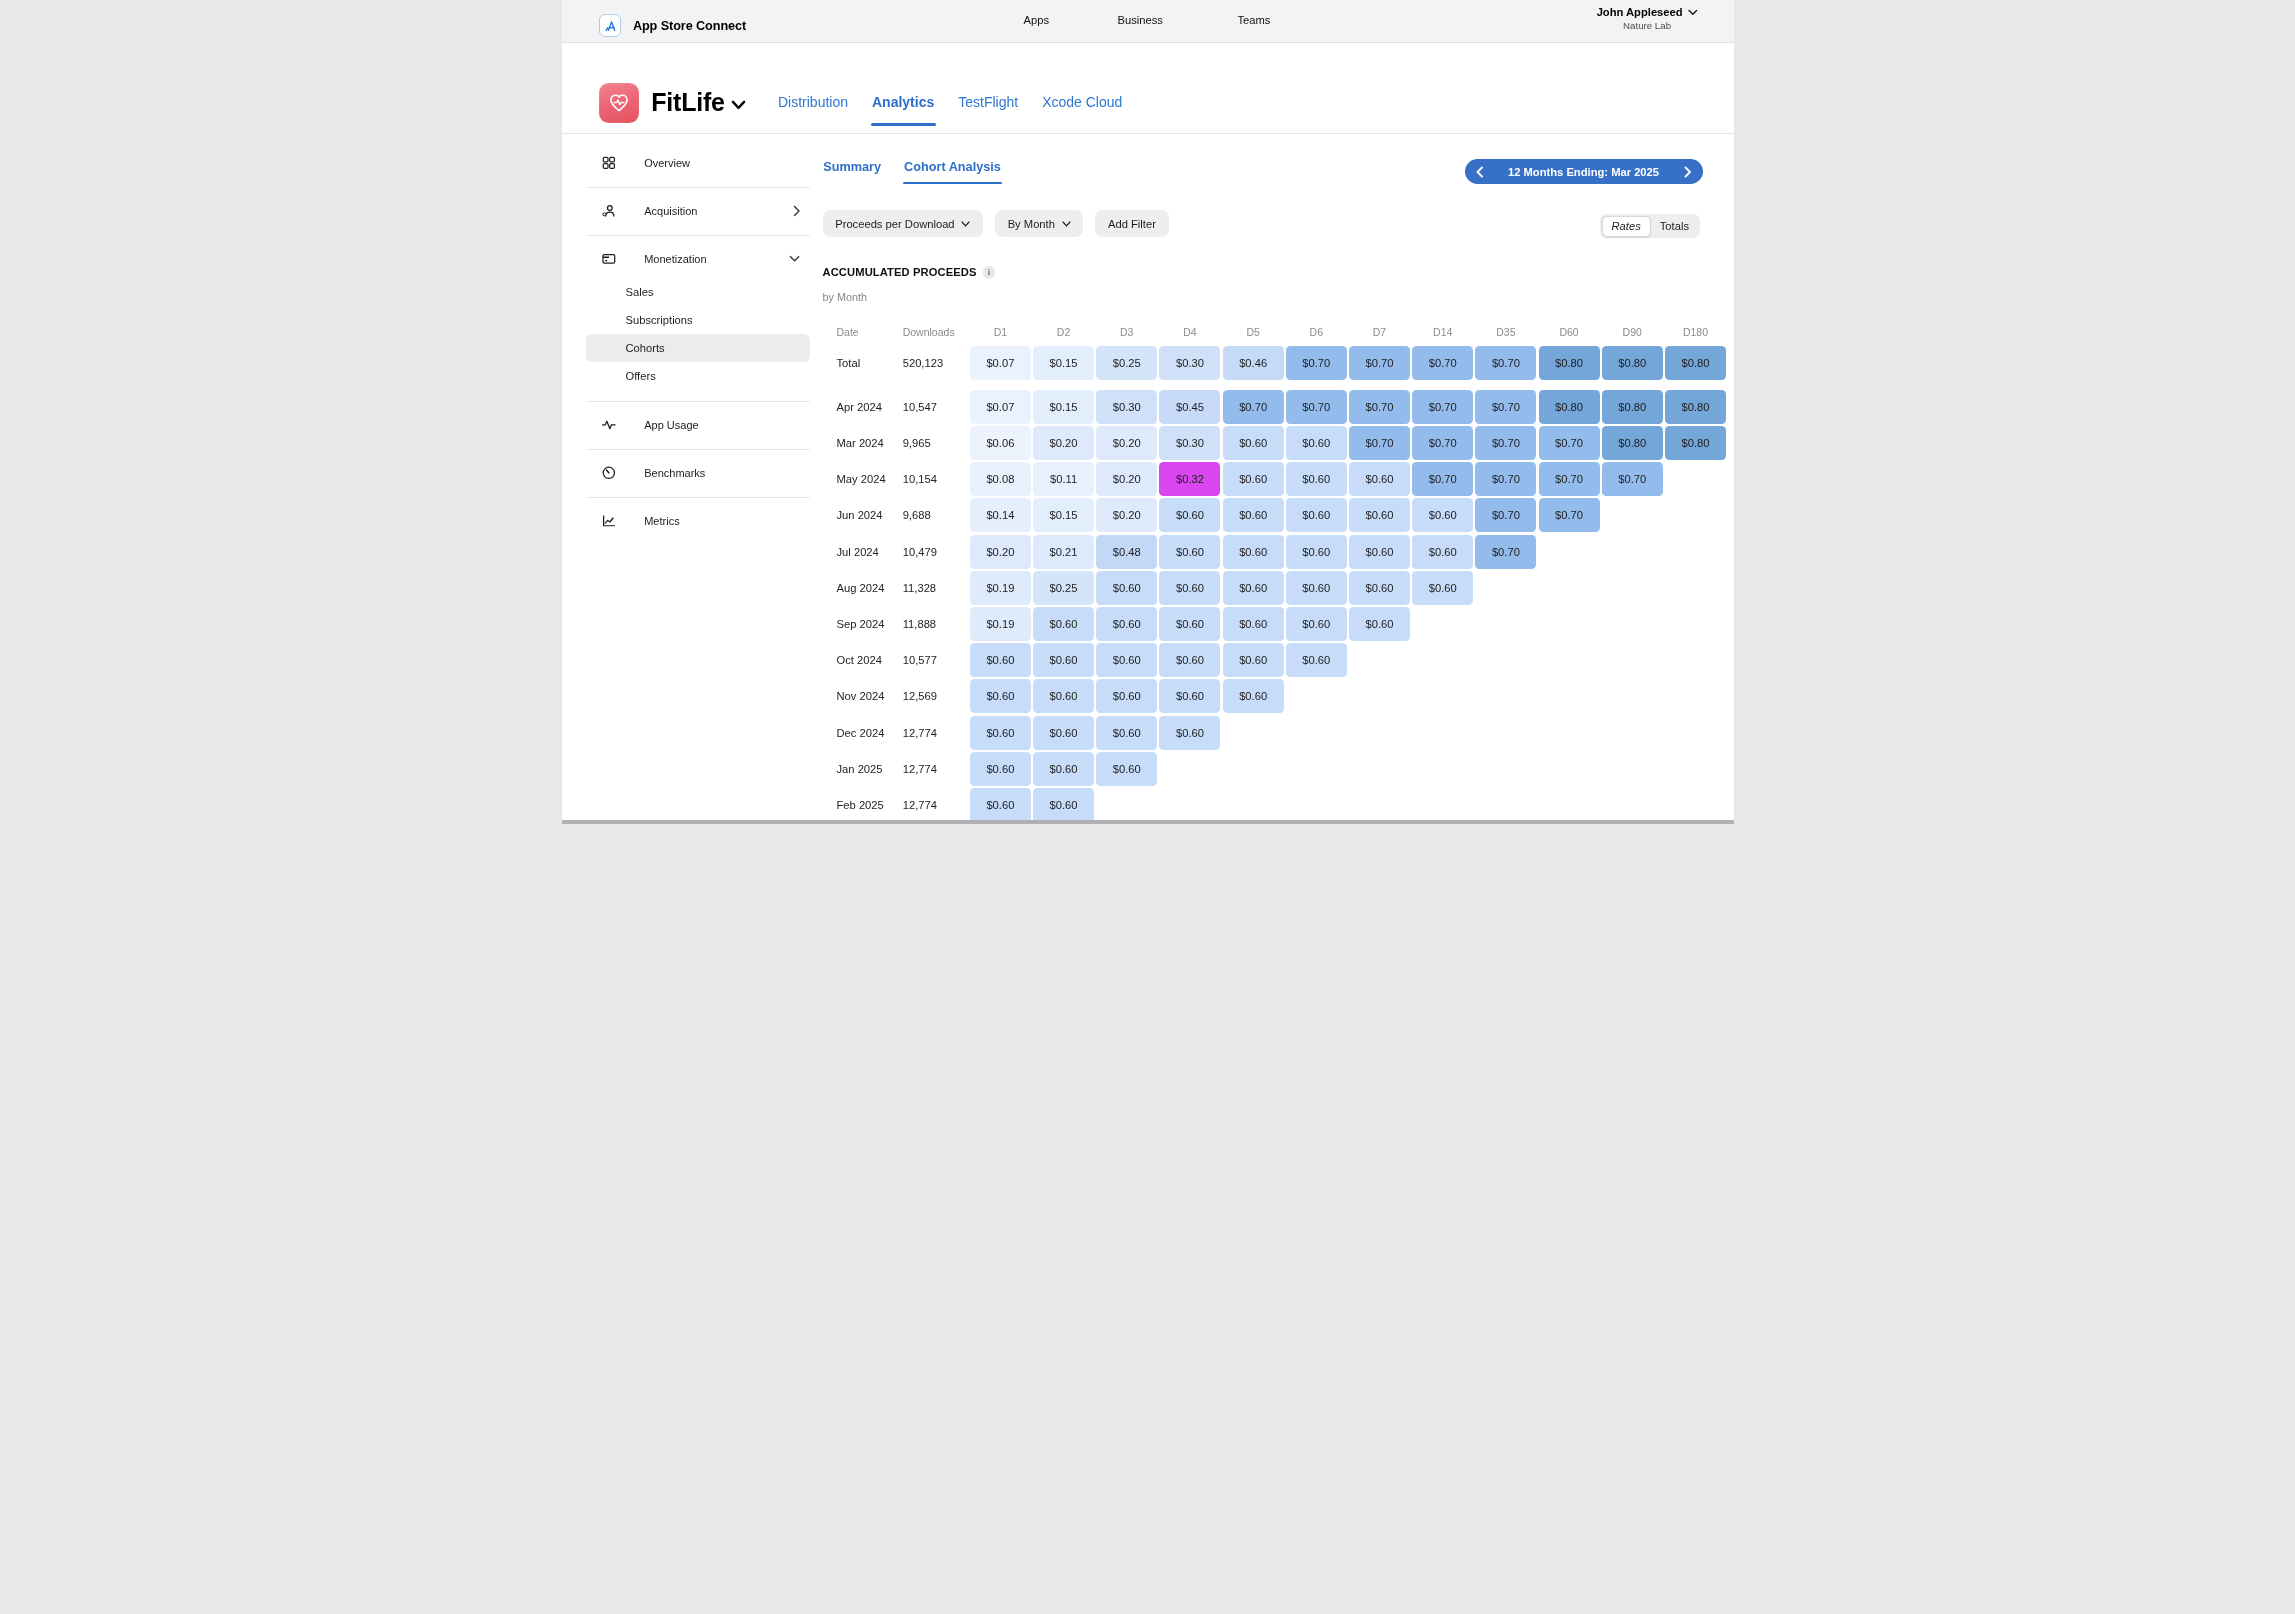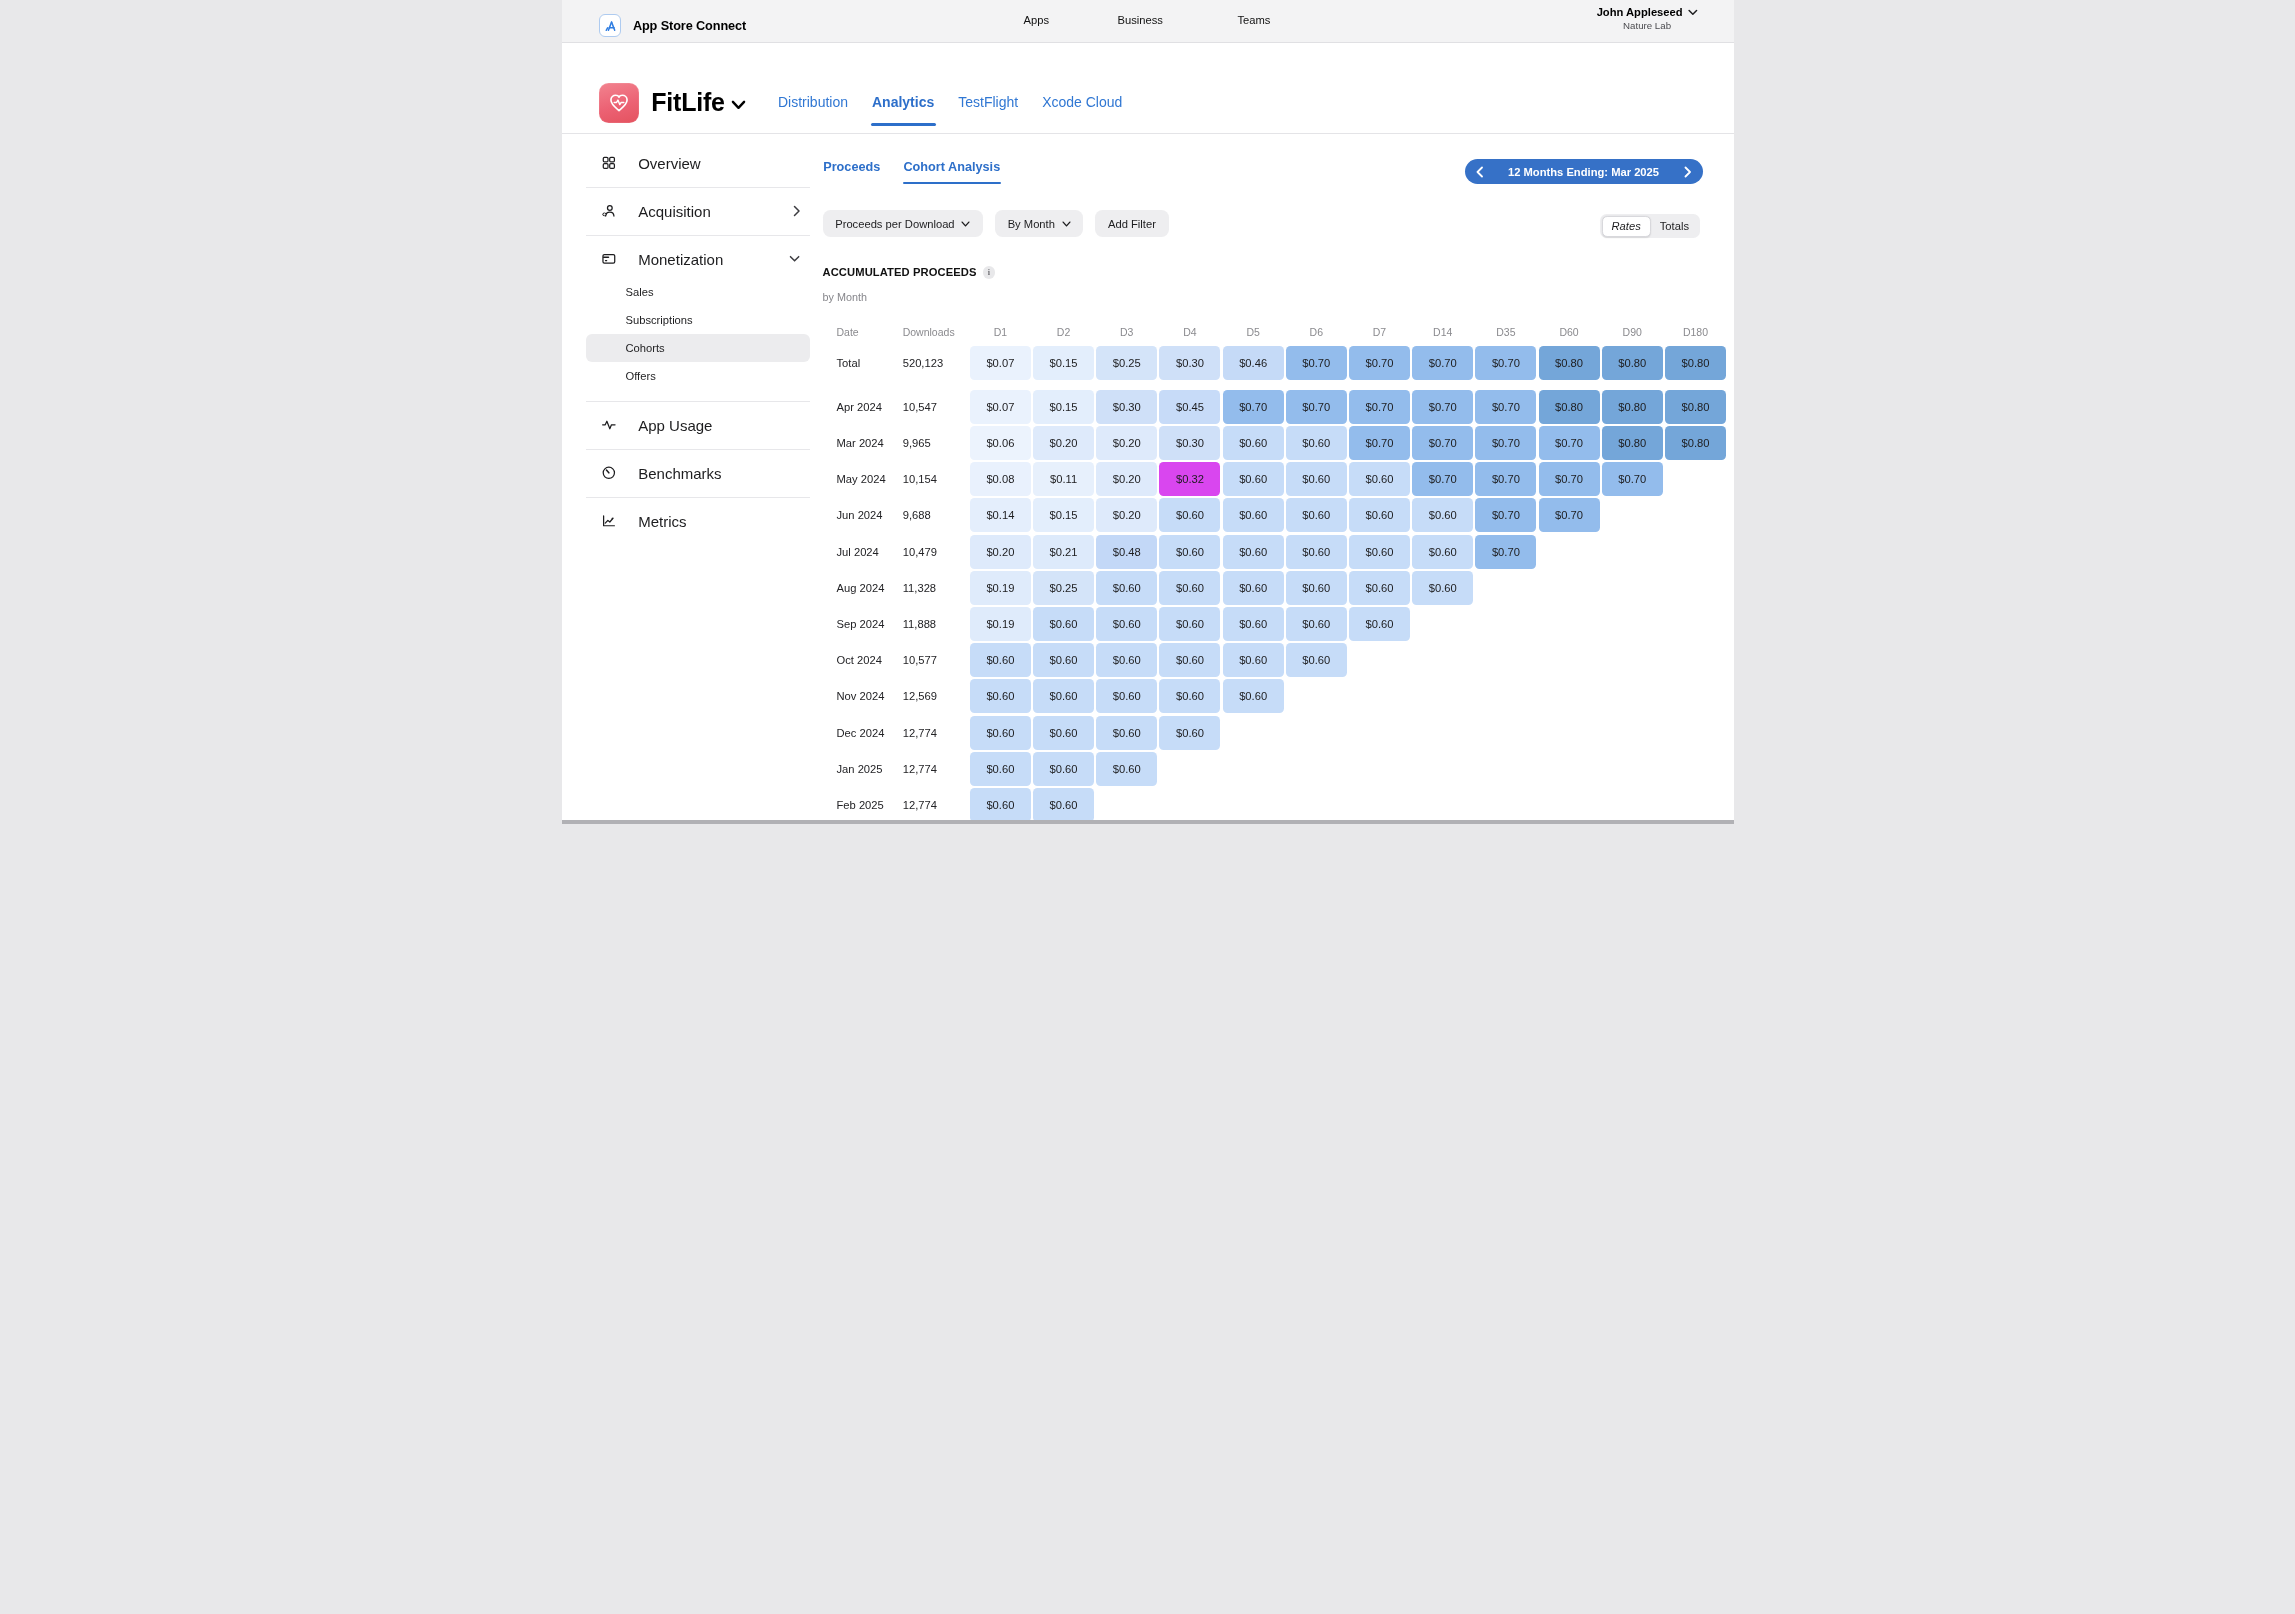--- a/index.html
+++ b/index.html
@@ -44,21 +44,21 @@
   .app-tab.active { color:#2d6fca; font-weight:600; }
   .app-tab.active::after {
     content:""; position:absolute; left:0; right:0; bottom:0; height:3px;
     background:#2d6fca; border-radius:1.5px;
   }
   .header-divider { position:absolute; top:133px; left:0; right:0; height:0.7px; background:#e4e4e7; }
 
   
   .sidebar { position:absolute; left:24px; top:146px; width:224px; }
   .side-item { display:flex; align-items:center; height:34px; padding:0 9px 0 15px; cursor:default; }
-  .side-item .lbl { font-size:15px; color:#1d1d1f; margin-left:22px; }
+  .side-item .lbl { font-size:11px; color:#1d1d1f; margin-left:28px; }
   .side-item .chev { margin-left:auto; }
   .side-divider { height:0.7px; background:#e7e7ea; margin:6.7px 0; }
   .side-sub { padding:1.5px 0 4.5px 0; }
   .side-sub-item { display:flex; align-items:center; height:28px; padding-left:40px; font-size:11.2px; color:#1d1d1f; border-radius:6px; cursor:default; }
   .side-sub-item.selected { background:#ececee; }
 
   
   .subtabs { position:absolute; left:261px; top:152px; display:flex; gap:21.7px; }
   .subtab { font-size:12.7px; font-weight:600; color:#2d6fc9; padding:7.5px 0.7px 10.5px 0.7px; position:relative; cursor:default; }
   .subtab.active::after { content:""; position:absolute; left:0; right:0; bottom:0; height:2.2px; background:#2d6fc9; border-radius:1.1px; }
@@ -245,21 +245,21 @@
           <path d="M4 4.5 V19.5 H20.5"></path>
           <path d="M6.5 15.5 L10.5 11.3 L13.5 13.8 L18.3 8"></path>
           <path d="M18.9 7.3 l-3.4 0.5 2.6 2.1 z" fill="#1d1d1f" stroke="none"></path>
         </svg>
       </span>
       <span class="lbl">Metrics</span>
     </div>
   </div>
 
   <div class="subtabs">
-    <div class="subtab">Proceeds</div>
+    <div class="subtab">Summary</div>
     <div class="subtab active">Cohort Analysis</div>
   </div>
 
   <div class="date-pill">
     <span>
       <svg width="7.5" height="12" viewBox="0 0 10 16" fill="none" stroke="#ffffff" stroke-width="2.4" stroke-linecap="round" stroke-linejoin="round">
           <path d="M8 2 L2 8 L8 14"></path>
         </svg>
     </span>
     <span class="label">12 Months Ending: Mar 2025</span>

